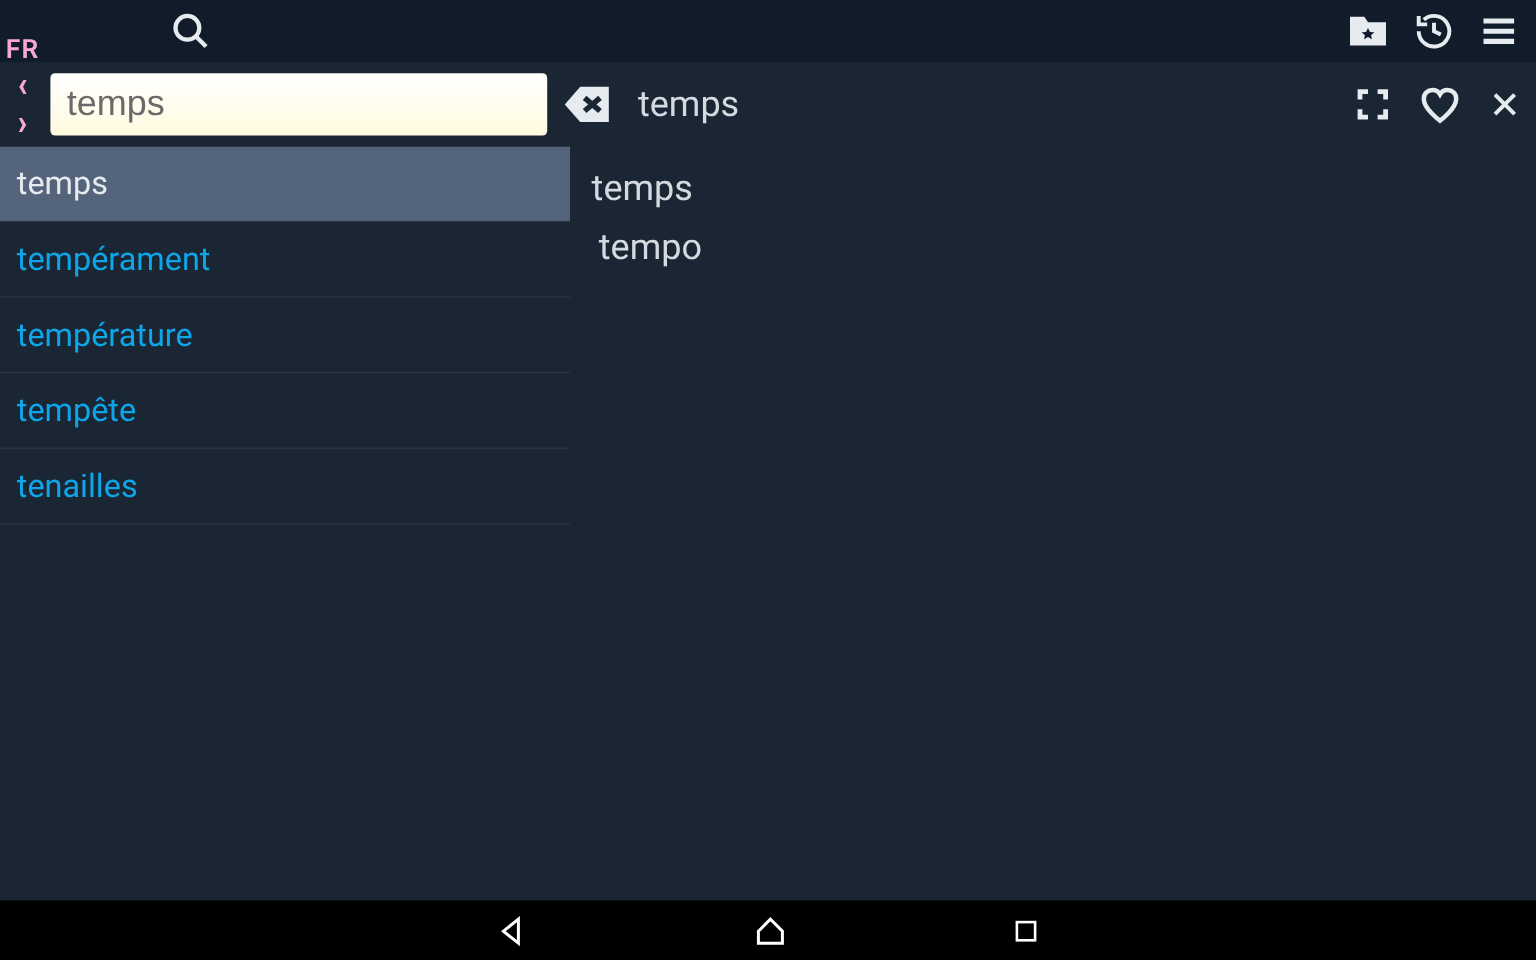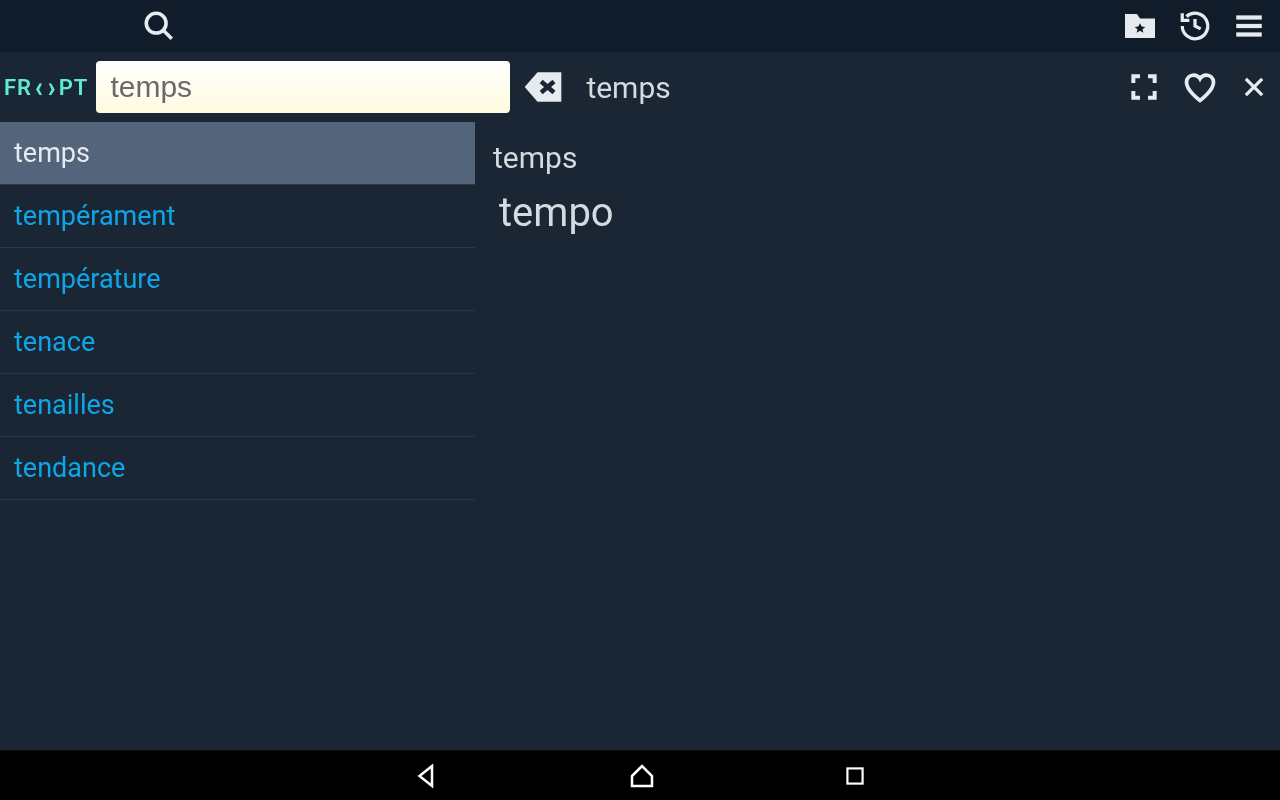--- a/index.html
+++ b/index.html
@@ -42,26 +42,27 @@
   .searchbar {
     height: 70px;
     display: flex;
     align-items: center;
     padding: 0 12px 0 4px;
     background: #1a2633;
   }
   .lang-switch {
     display: flex;
     align-items: center;
-    color: #5eead4;
+    color: #f9a8d4;
     font-size: 22px;
     font-weight: 600;
     letter-spacing: 1px;
     gap: 2px;
     margin-right: 8px;
+    flex-direction: column;
   }
   .lang-switch .chev {
     font-size: 30px;
     line-height: 1;
     font-weight: 900;
     transform: scaleX(0.85);
   }
   .search-input {
     flex: 0 0 285px;
     height: 52px;
@@ -130,21 +131,21 @@
     flex: 1;
     padding: 18px 18px;
   }
   .detail-headword {
     font-size: 30px;
     color: #d4dae0;
     margin-bottom: 14px;
     font-weight: 400;
   }
   .detail-translation {
-    font-size: 40px;
+    font-size: 30px;
     color: #d4dae0;
     margin-left: 6px;
     font-weight: 400;
   }
 
   
   .navbar {
     height: 50px;
     background: #000000;
     border-top: 1px solid #0b0b0b;
@@ -247,27 +248,24 @@
         <div class="word-item selected">
           <span>temps</span>
         </div>
         <div class="word-item">
           <span>tempérament</span>
         </div>
         <div class="word-item">
           <span>température</span>
         </div>
         <div class="word-item">
-          <span>tenace</span>
+          <span>tempête</span>
         </div>
         <div class="word-item">
           <span>tenailles</span>
-        </div>
-        <div class="word-item">
-          <span>tendance</span>
         </div>
       </div>
     <div class="detail-pane">
       <div class="detail-headword">temps</div>
       <div id="translations">
           <div class="detail-translation">tempo</div>
         </div>
     </div>
   </div>
 

